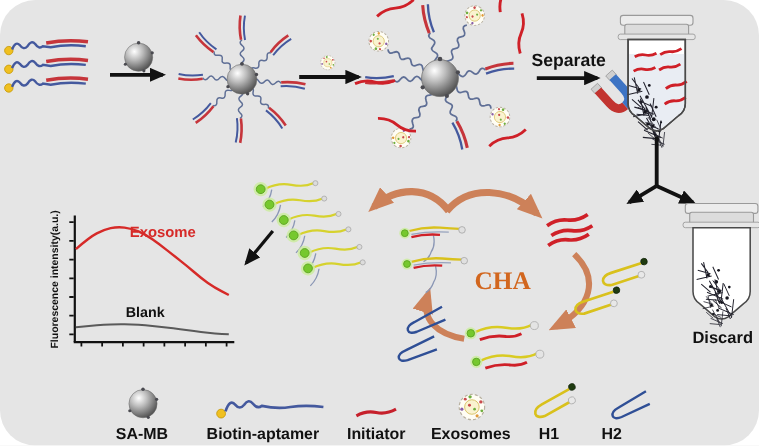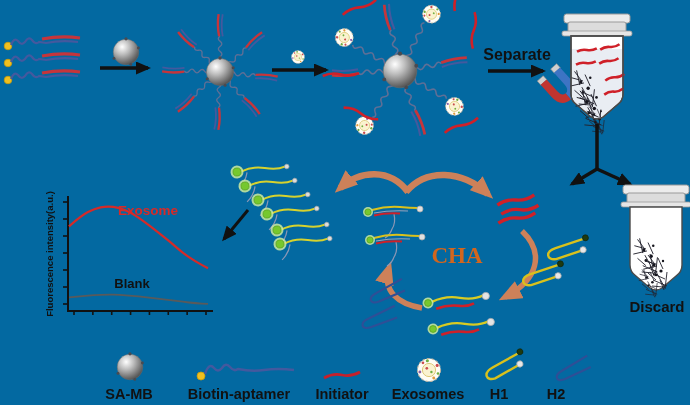--- a/index.html
+++ b/index.html
@@ -1,17 +1,17 @@
 <!DOCTYPE html>
 <html><head>
 <meta charset="utf-8">
 <style>
   html,body{margin:0;padding:0;background:#fff;}
-  #stage{position:relative;width:690px;height:405px;background:#0369a1;overflow:hidden;
-         font-family:"Liberation Sans",sans-serif;}
+  #stage{position:relative;width:690px;height:405px;background:#e5e5e5;overflow:hidden;
+         font-family:"Liberation Sans",sans-serif;border-radius:32px;}
   svg{position:absolute;left:0;top:0;}
   text{font-family:"Liberation Sans",sans-serif;}
   .lbl{font-weight:bold;fill:#111;}
   .cha-text{font-family:"Liberation Serif",serif;font-weight:bold;}
 </style>
 </head>
 <body>
 
 <div id="stage">
 <svg width="690" height="405" viewBox="0 0 690 405">

